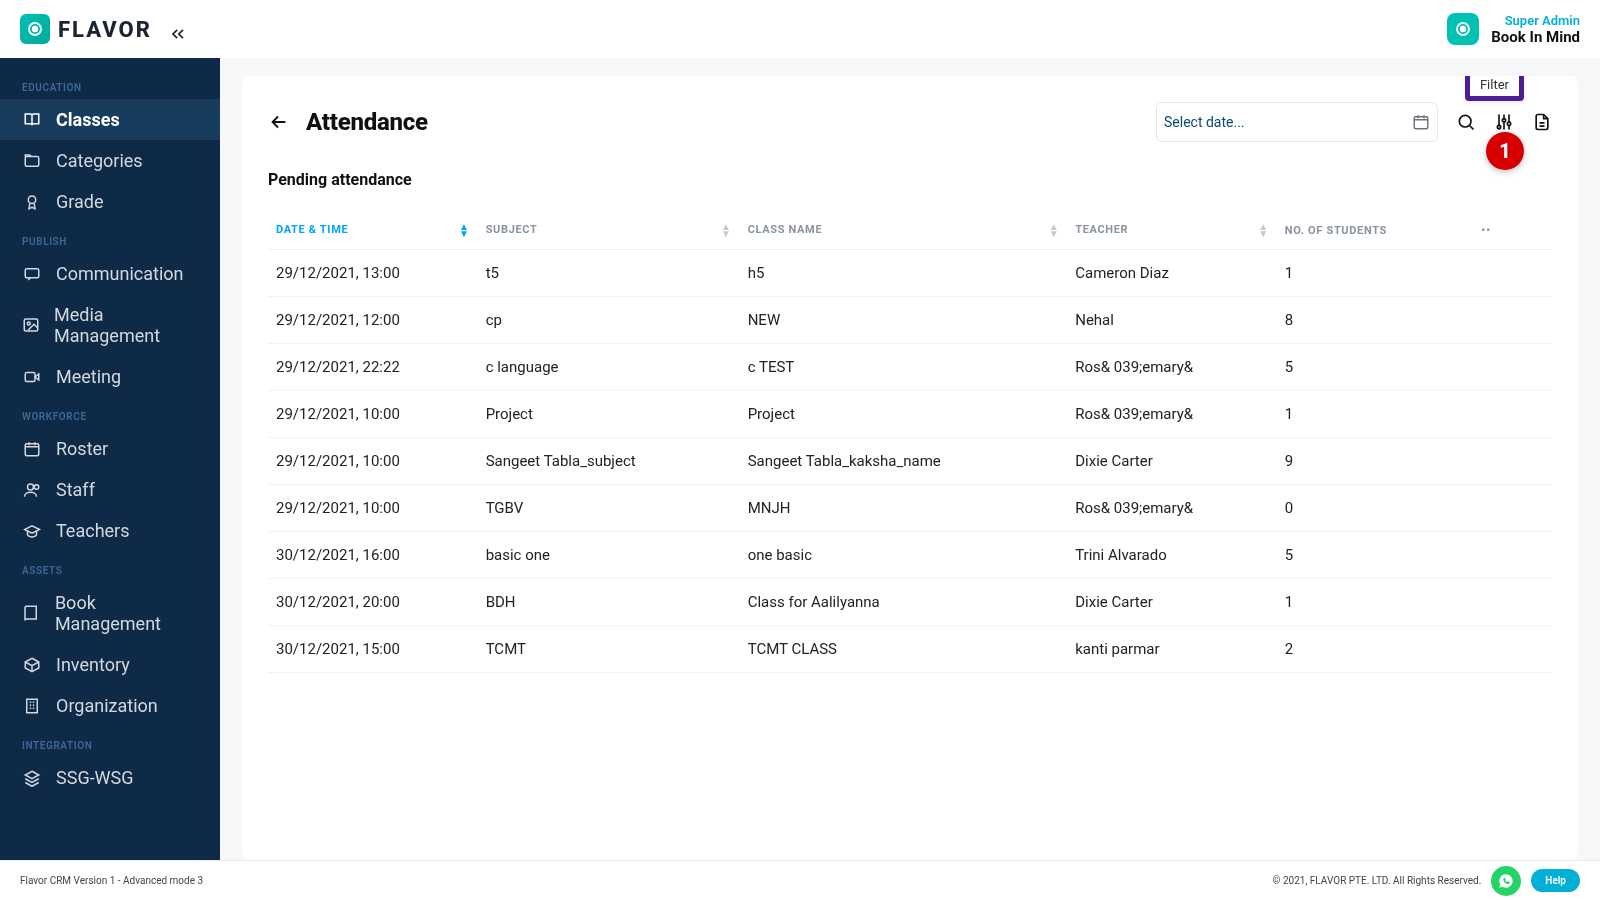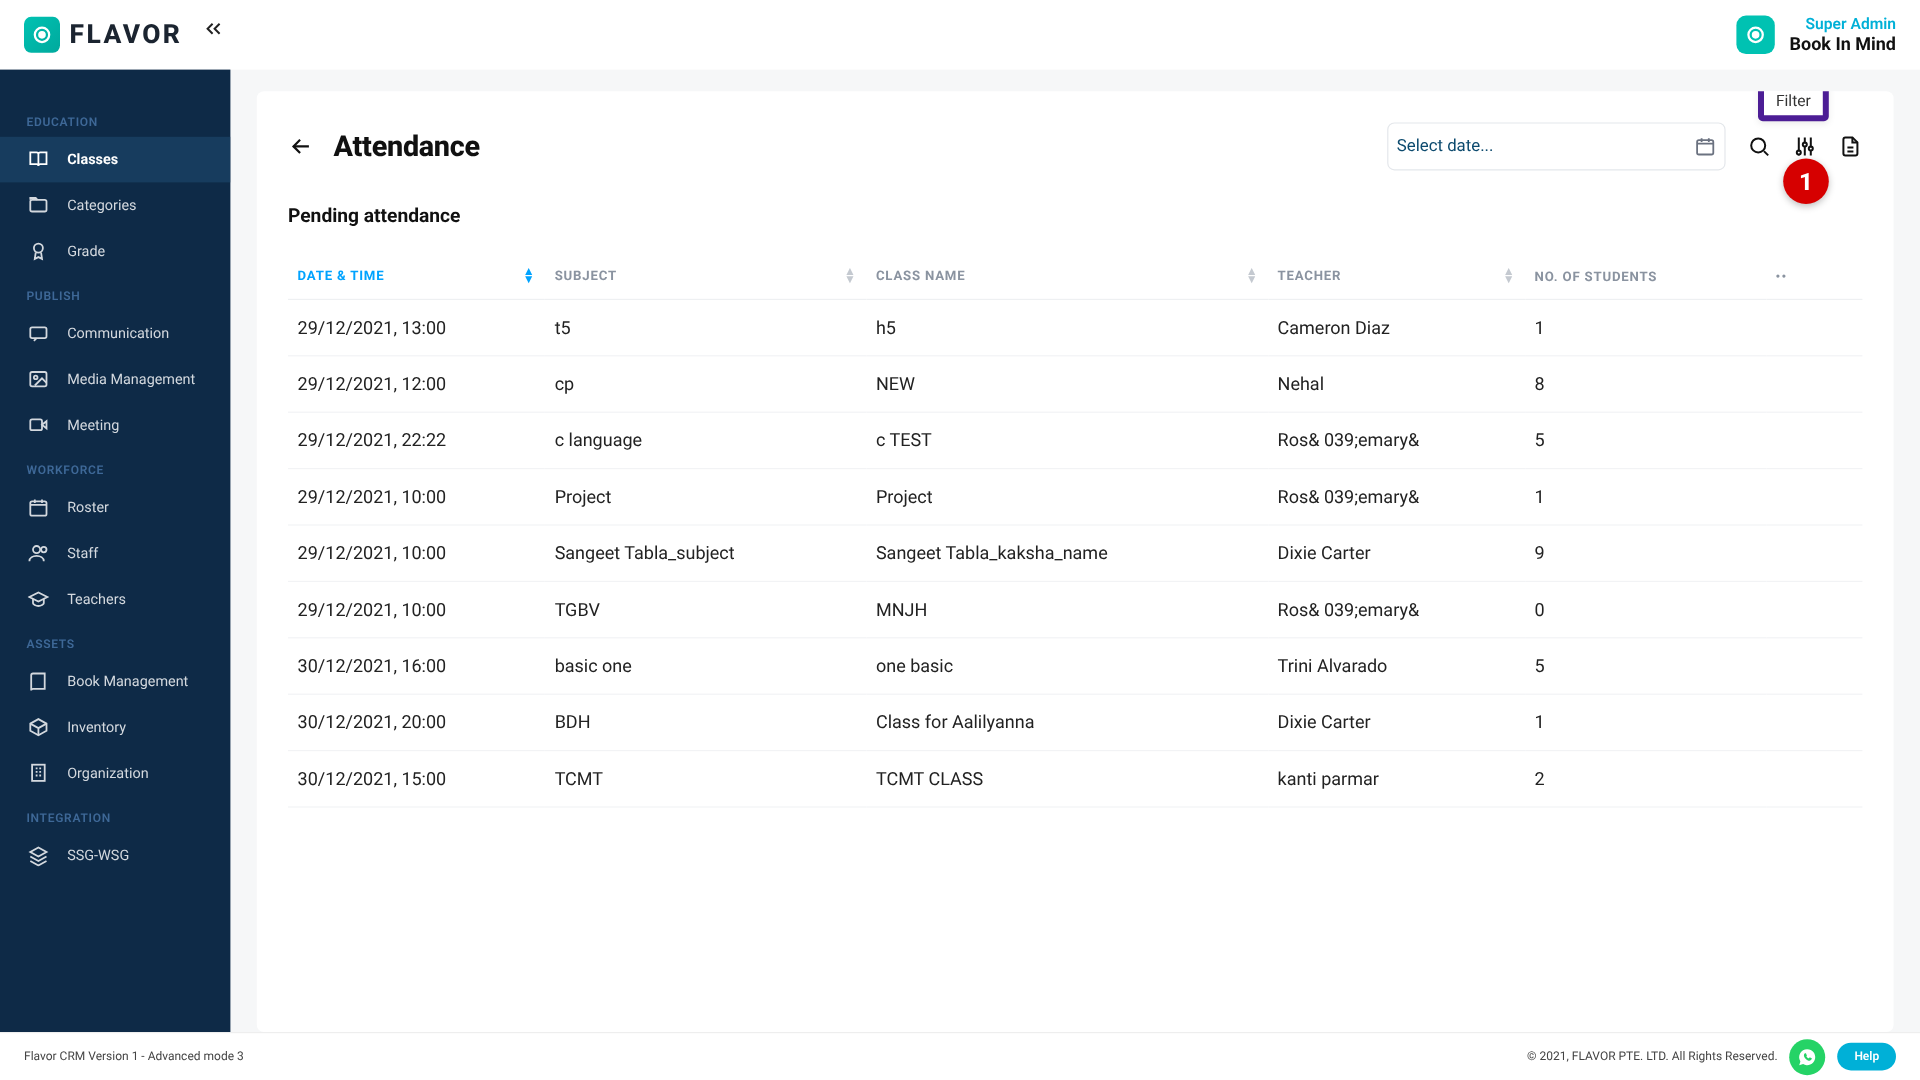--- a/index.html
+++ b/index.html
@@ -1,33 +1,33 @@
 <!DOCTYPE html>
 <html><head>
 <meta charset="utf-8">
 <style>
 * { box-sizing: border-box; margin: 0; padding: 0; }
 body { font-family: -apple-system, BlinkMacSystemFont, "Segoe UI", Roboto, Arial, sans-serif; font-size: 14px; color: #111; background: #f6f7f8; }
 
 .topbar { height: 58px; background: #fff; display: flex; align-items: center; padding: 0 20px; justify-content: space-between; }
-.topbar-left { display: flex; align-items: flex-start; gap: 10px; }
+.topbar-left { display: flex; align-items: flex-end; gap: 10px; }
 .logo { display: flex; align-items: center; gap: 8px; }
 .logo-mark { width: 30px; height: 30px; border-radius: 6px; background: linear-gradient(135deg,#00c2b2,#00a99d); display:flex; align-items:center; justify-content:center; }
 .logo-text { font-weight: 800; font-size: 22px; letter-spacing: 2px; color:#1b2430; }
 .collapse-btn { margin-left:6px; color:#222; display:flex; }
 .topbar-right { display: flex; align-items: center; gap: 12px; }
 .avatar { width: 32px; height: 32px; border-radius: 8px; background:#00c2b2; display:flex; align-items:center; justify-content:center; color:#fff; }
 .userbox { display:flex; flex-direction:column; align-items:flex-end; }
 .role { color:#00b0d7; font-weight:600; font-size:13px; }
 .username { font-weight:700; font-size:15px;}
 
 .shell { display:flex; height: calc(100vh - 58px - 40px); }
-.sidebar { width: 192px; background:#0e2a47; color:#cfd7df; overflow-y:auto; padding-top:25px; }
+.sidebar { width: 220px; background:#0e2a47; color:#cfd7df; overflow-y:auto; padding-top:10px; }
 .side-section { font-size: 10px; letter-spacing:.06em; color:#3e6897; padding: 14px 22px 6px; font-weight:600; text-transform: uppercase; }
-.side-item { display:flex; align-items:center; gap:14px; padding:10px 22px; cursor:pointer; color:#d3d8de; font-size:12px; }
+.side-item { display:flex; align-items:center; gap:14px; padding:10px 22px; cursor:pointer; color:#d3d8de; font-size:18px; }
 .side-item.active { background:#173c5e; color:#fff; font-weight:700; }
 .side-item .ic { width:20px; display:flex; justify-content:center; }
 
 .main { flex:1; overflow:hidden; display:flex; flex-direction:column; }
 .main-inner { margin:18px 22px 0; background:#fff; border-radius:6px; flex:1; overflow:auto; padding: 26px 26px 16px; position:relative; }
 .page-head { display:flex; align-items:center; justify-content:space-between; }
 .page-title-wrap { display:flex; align-items:center; gap:16px; }
 .page-title { font-size:24px; font-weight:800; letter-spacing:-.01em; }
 .page-actions { display:flex; align-items:center; gap:18px; position:relative; }
 .date-input { width:282px; border:1px solid #e4e7eb; border-radius:6px; height:40px; display:flex; align-items:center; padding:0 7px; color:#0c4a6e; justify-content: space-between; }

